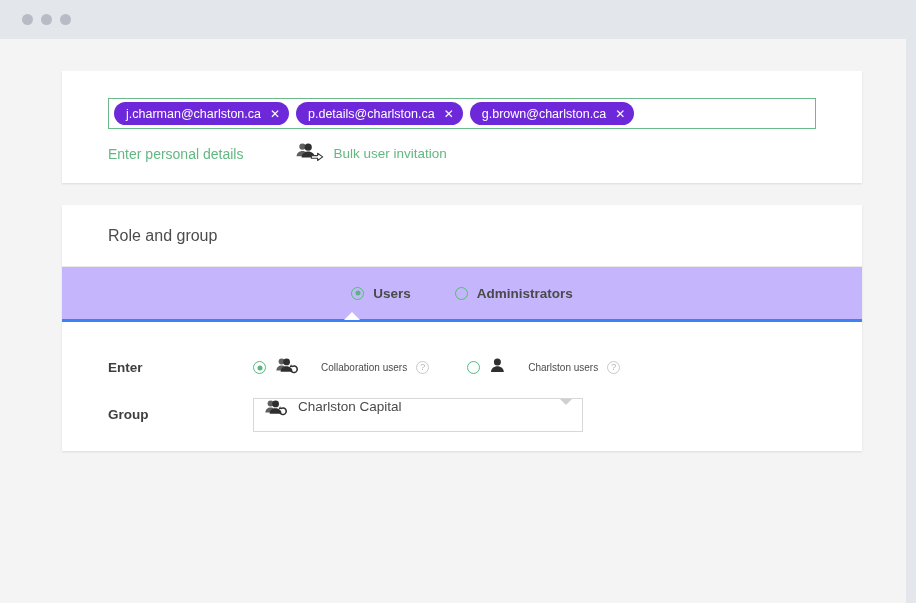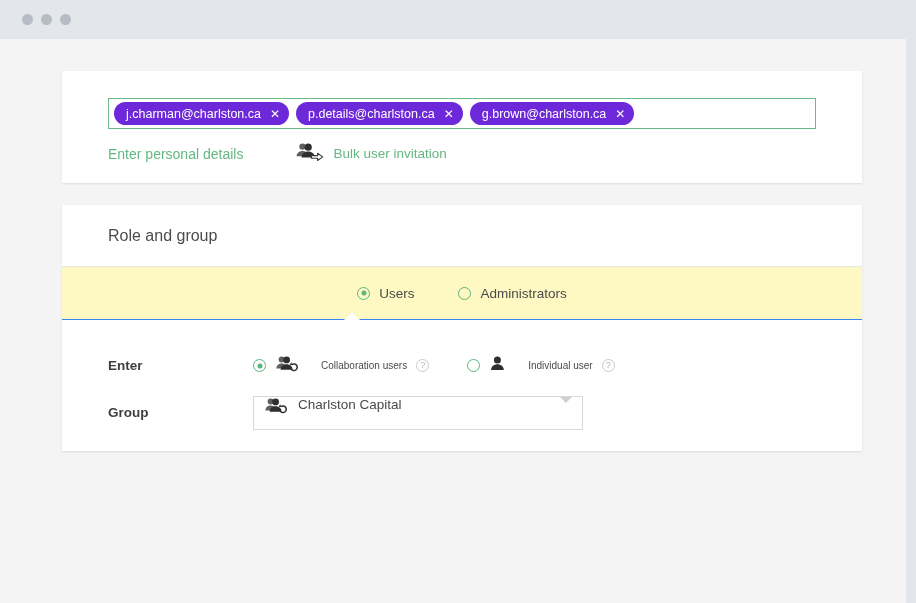--- a/index.html
+++ b/index.html
@@ -138,26 +138,27 @@
   .bulk-label {
     color: #63b882;
     font-size: 13.5px;
     margin-left: 8px;
   }
 
   
   .tabband {
     position: relative;
     height: 52px;
-    background: #fef9c3;
-    border-bottom: 1px solid #3b82f6;
+    background: #c4b5fd;
+    border-bottom: 3px solid #3b82f6;
     display: flex;
     align-items: center;
     justify-content: center;
     gap: 44px;
+    font-weight: bold;
   }
   .notch {
     position: absolute;
     bottom: -1px;
     left: 282px;
     width: 0; height: 0;
     border-left: 8px solid transparent;
     border-right: 8px solid transparent;
     border-bottom: 8px solid #ffffff;
   }
@@ -382,21 +383,21 @@
         <span class="opt">
           <span class="radio"></span>
           <span>
             <svg width="15" height="18" viewBox="0 0 15 18">
               <g fill="#2f2f2f">
                 <circle cx="7.4" cy="5.0" r="3.5"></circle>
                 <path d="M1.0 15.0c0-3.5 2.9-5.8 6.4-5.8s6.4 2.3 6.4 5.8z"></path>
               </g>
             </svg>
           </span>
-          <span class="opt-label">Individual user</span>
+          <span class="opt-label">Charlston users</span>
         </span>
         <span class="help">?</span>
       </div>
 
       <div class="row">
         <span class="row-label">Group</span>
 
         <span class="select">
           <span>
             <svg width="22" height="18" viewBox="0 0 22 18">

